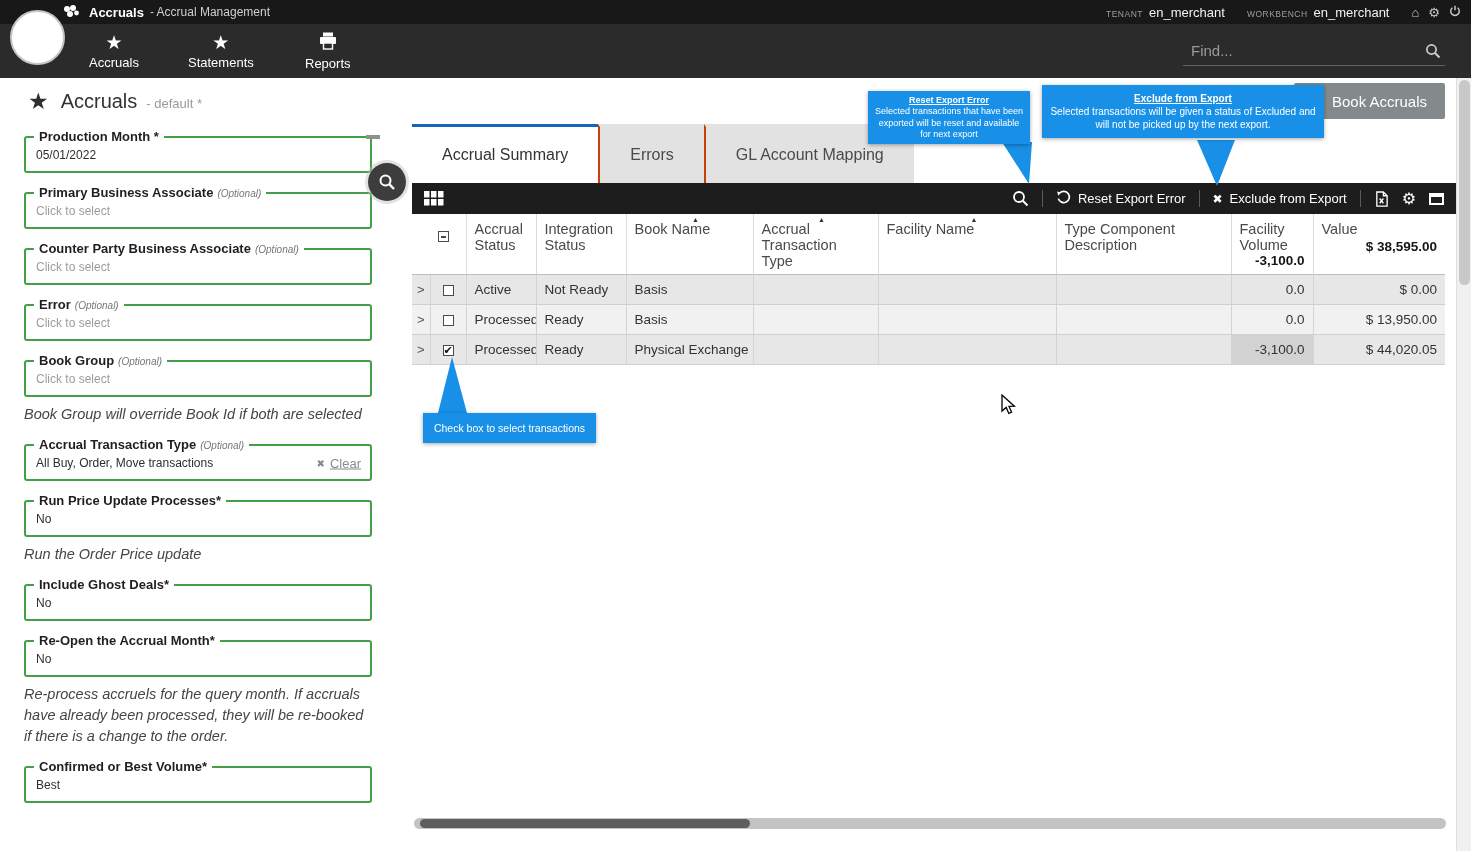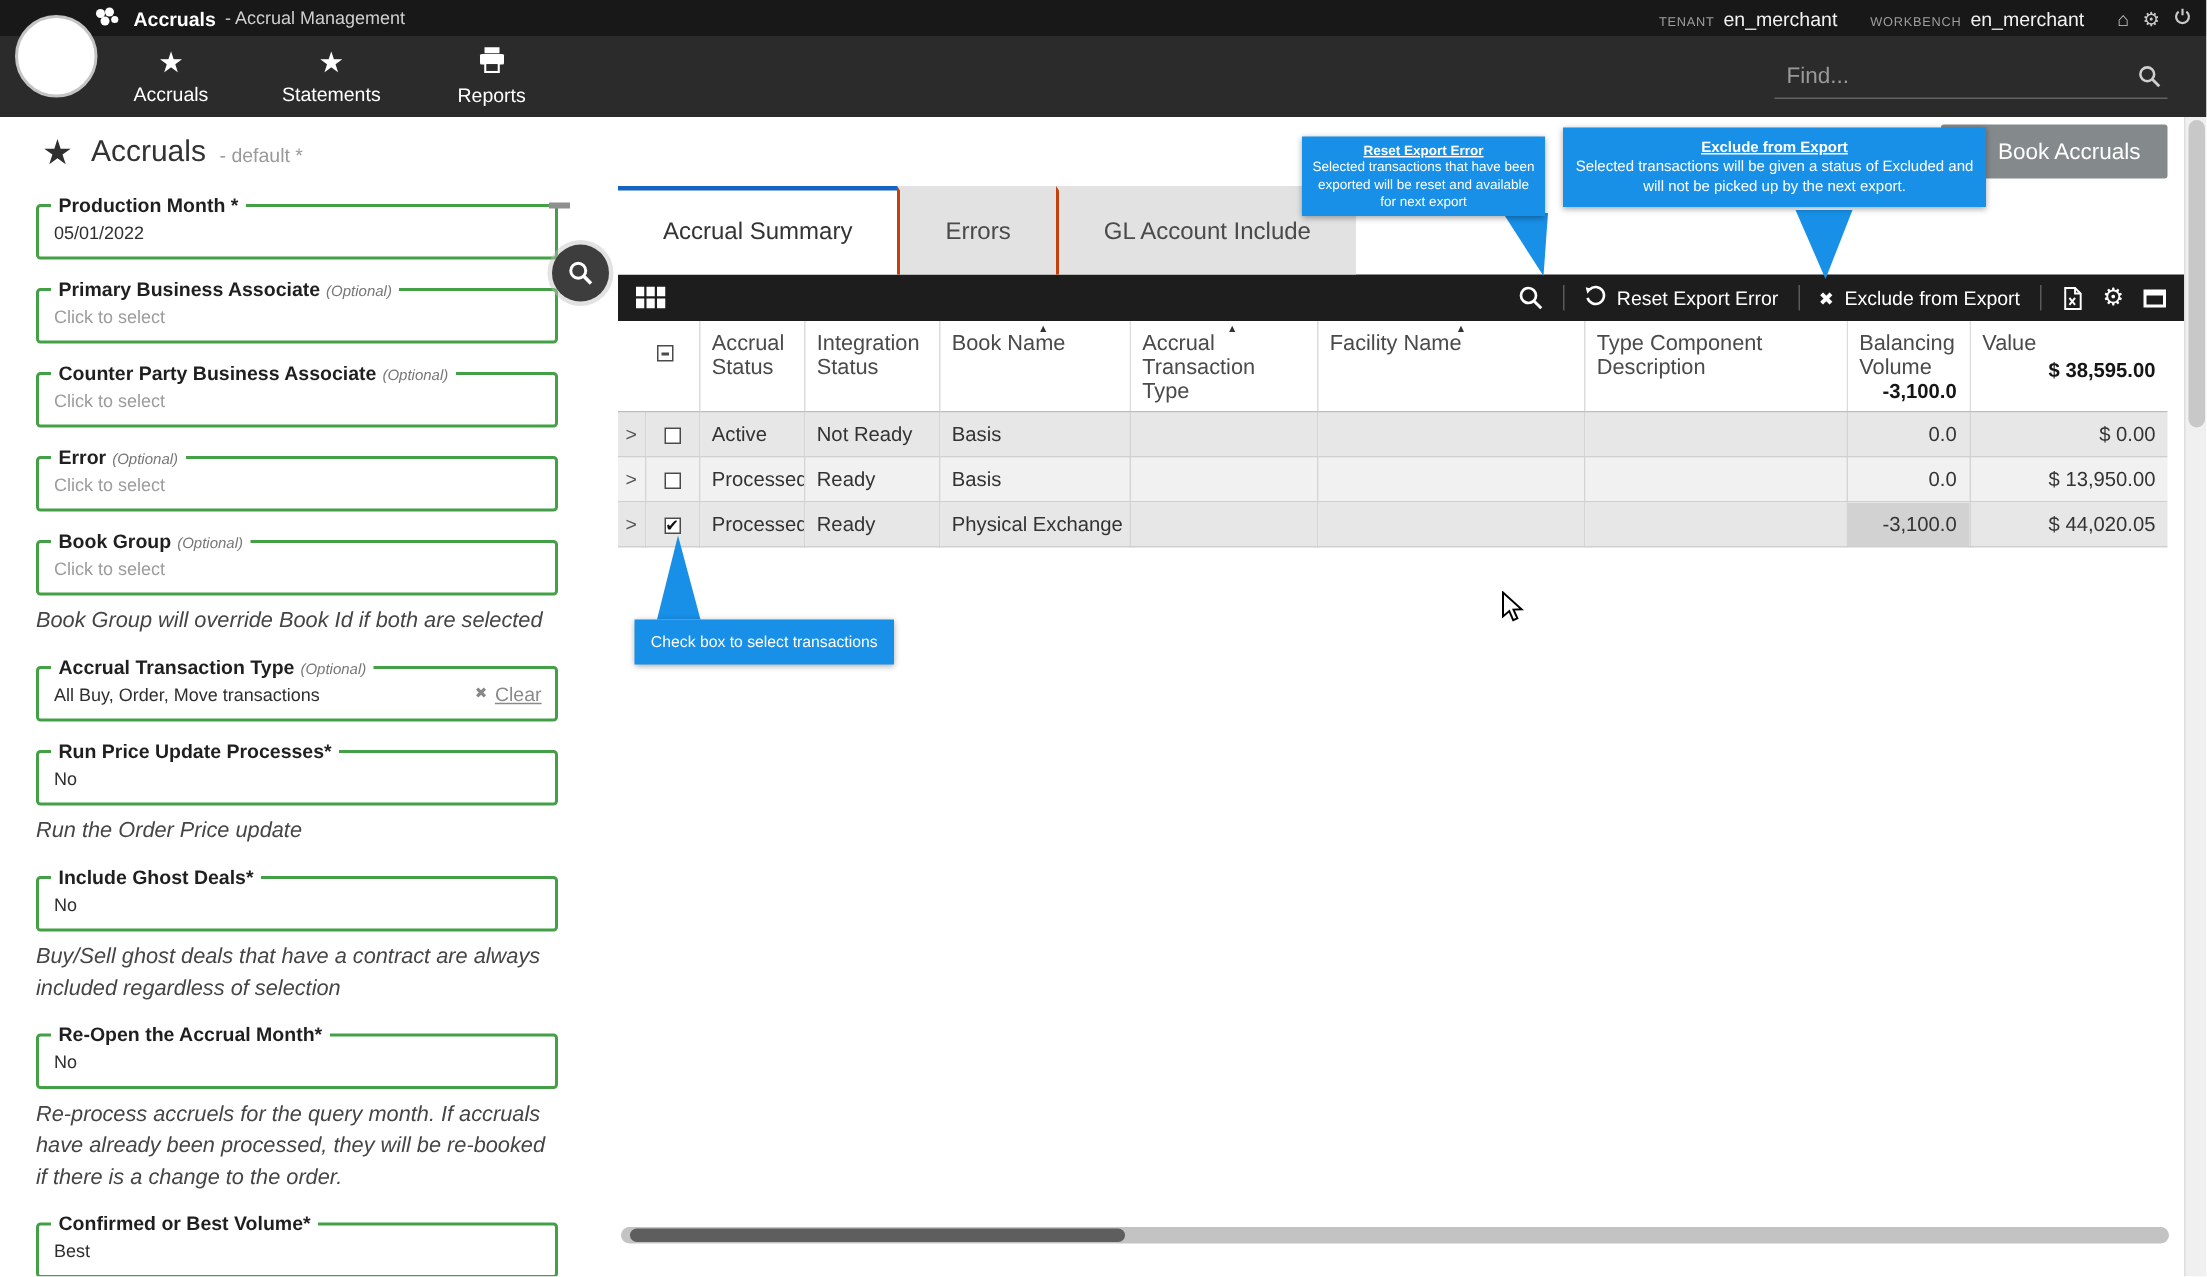--- a/index.html
+++ b/index.html
@@ -257,21 +257,20 @@
         <div class="fvalue">No</div>
       </div>
       <p class="helper">Run the Order Price update</p>
     </div>
 
     <div class="fgroup">
       <div class="fbox">
         <span class="flabel"><span>Include Ghost Deals*</span></span>
         <div class="fvalue">No</div>
       </div>
-      <p class="helper">Buy/Sell ghost deals that have a contract are always included regardless of selection</p>
     </div>
 
     <div class="fgroup">
       <div class="fbox">
         <span class="flabel"><span>Re-Open the Accrual Month*</span></span>
         <div class="fvalue">No</div>
       </div>
       <p class="helper">Re-process accruels for the query month. If accruals have already been processed, they will be re-booked if there is a change to the order.</p>
     </div>
 
@@ -288,21 +287,21 @@
   <div class="main">
 
     <div class="tabs">
       <div class="tab active">
           <span>Accrual Summary</span>
         </div>
       <div class="tab">
           <span>Errors</span>
         </div>
       <div class="tab">
-          <span>GL Account Include</span>
+          <span>GL Account Mapping</span>
         </div>
     </div>
 
     <div class="toolbar">
       <span class="tb-ico">
         <svg width="20" height="15" viewBox="0 0 20 15">
             <rect x="0" y="0" width="5.5" height="6.5" fill="#fff"></rect>
             <rect x="7" y="0" width="5.5" height="6.5" fill="#fff"></rect>
             <rect x="14" y="0" width="5.5" height="6.5" fill="#fff"></rect>
             <rect x="0" y="8" width="5.5" height="6.5" fill="#fff"></rect>
@@ -363,21 +362,21 @@
         <tr>
           <th class="th-sel" colspan="2">
             <span class="cb minus"></span>
           </th>
           <th><span>Accrual Status</span></th>
           <th><span>Integration Status</span></th>
           <th><span>Book Name</span><span class="caret">▲</span></th>
           <th><span>Accrual Transaction Type</span><span class="caret">▲</span></th>
           <th><span>Facility Name</span><span class="caret">▲</span></th>
           <th><span>Type Component Description</span></th>
-          <th><span>Balancing Volume</span><div class="total total-bv">-3,100.0</div></th>
+          <th><span>Facility Volume</span><div class="total total-bv">-3,100.0</div></th>
           <th><span>Value</span><div class="total total-val">$ 38,595.00</div></th>
         </tr>
       </thead>
       <tbody>
         <tr class="r-odd">
           <td class="expander"><span>&gt;</span></td>
           <td class="check"><span class="cb"></span></td>
           <td>Active</td>
           <td>Not Ready</td>
           <td>Basis</td>

